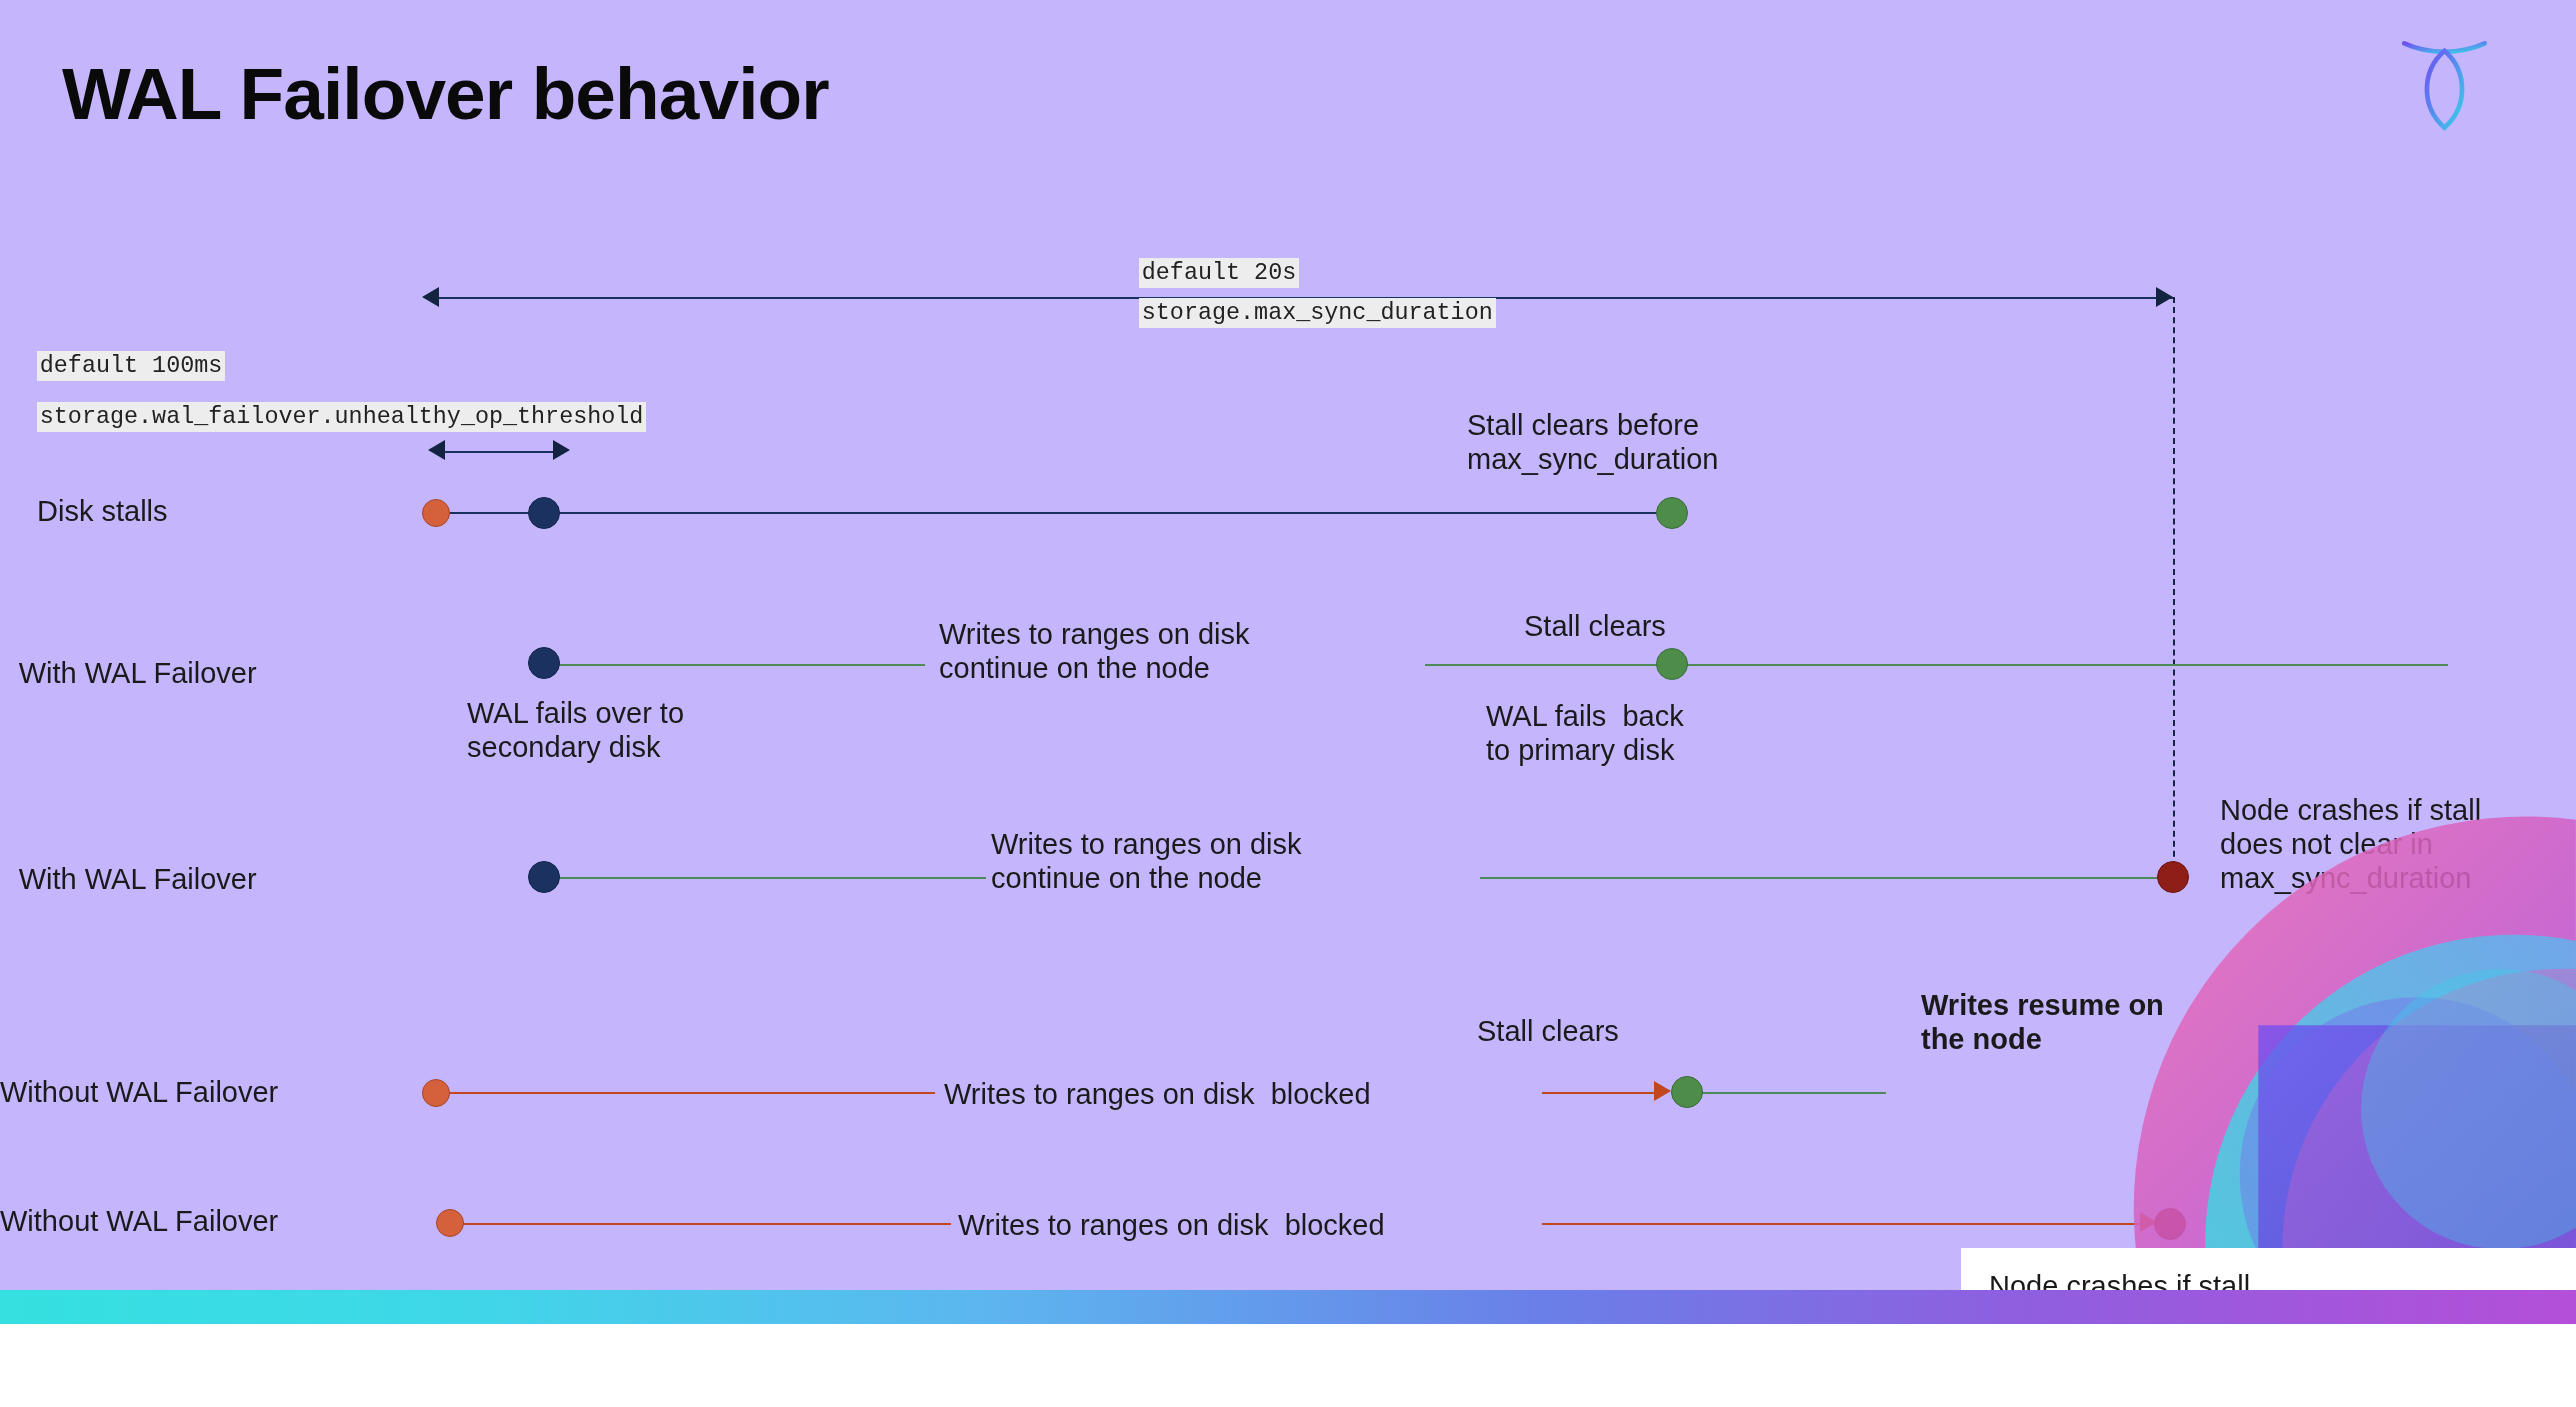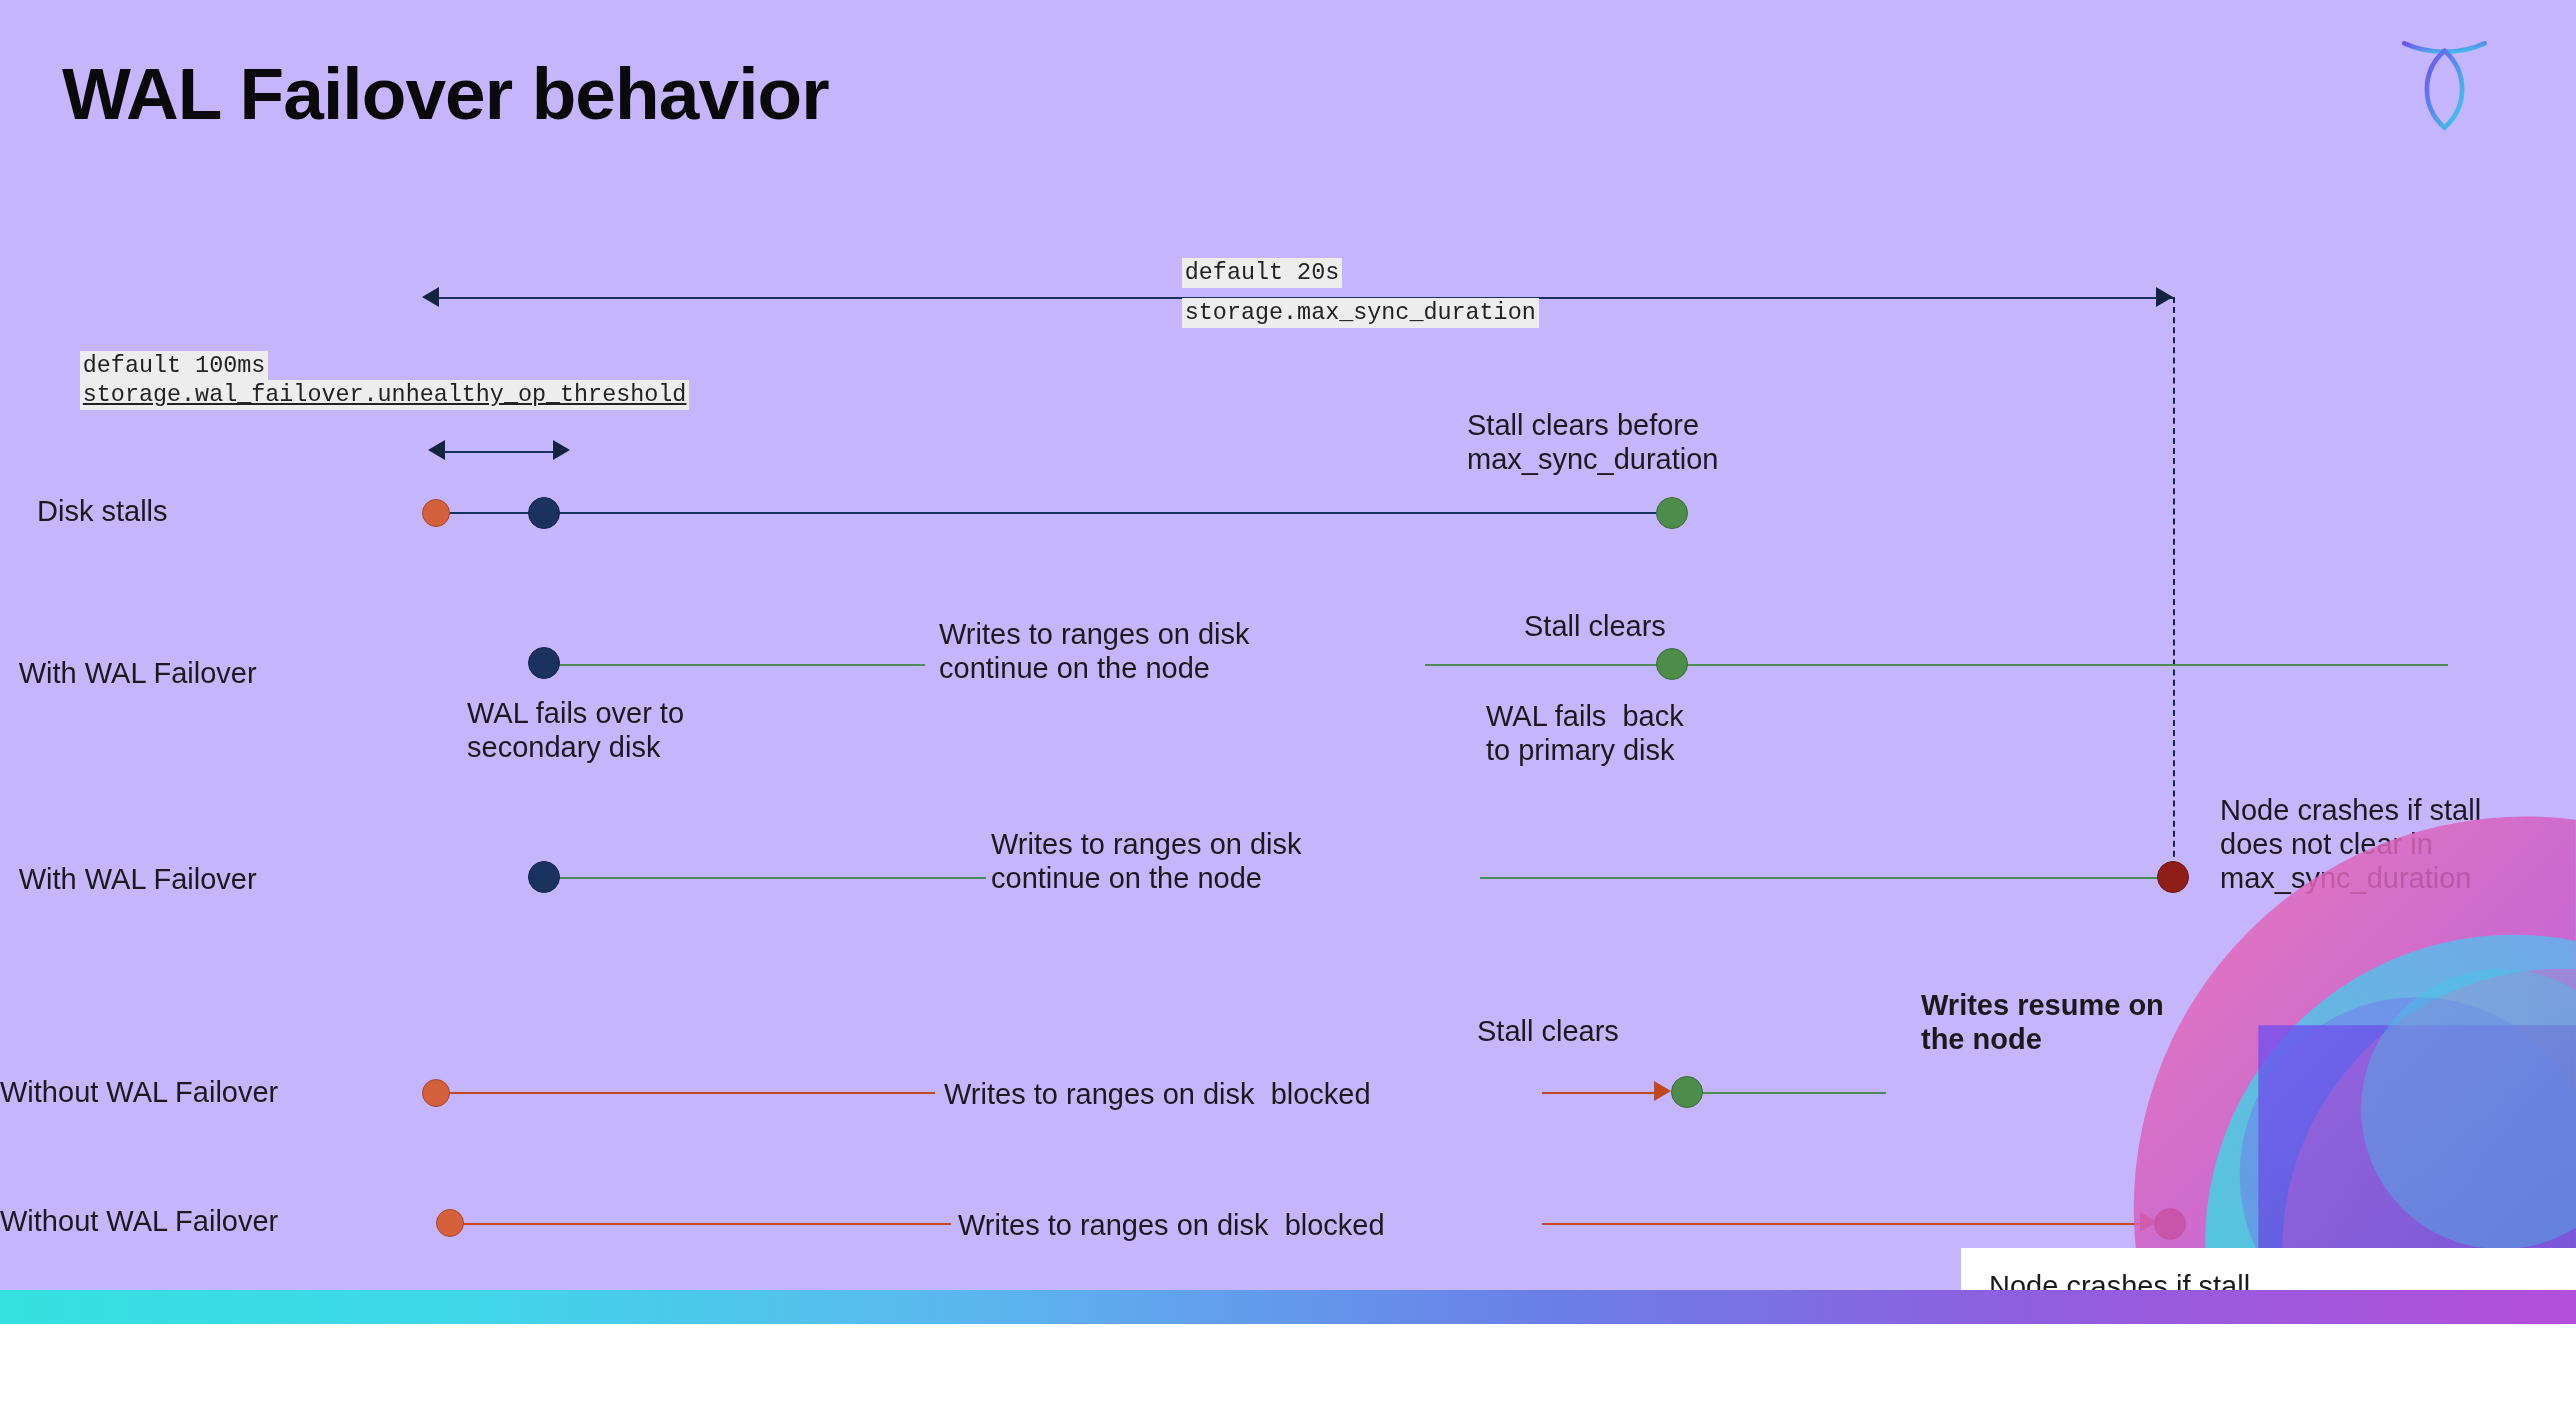--- a/index.html
+++ b/index.html
@@ -47,21 +47,20 @@
   .lbl.right  { }
   .mono {
     position: absolute;
     font-family: "Liberation Mono", monospace;
     font-size: 23.4px;
     line-height: 1.22;
     color: #222222;
     background: #ededed;
     white-space: pre;
     padding: 0.9px 2.8px;
-    margin-left: 43px;
   }
   
   .line {
     position: absolute;
     height: 0;
     border-top-width: 2.8px;
     border-top-style: solid;
   }
   .navy  { border-top-color: #17305c; }
   .green { border-top-color: #4c8a58; }
@@ -144,21 +143,21 @@
   <div class="line navy" style="left:439px; top:297px; width:1734px;"></div>
   <div class="arrow-l navy-head" style="left:422px; top:287px;"></div>
   <div class="arrow-r" style="left:2156px; top:287px;"></div>
 
   <div class="mono" style="left:1139px; top:258px;">default 20s</div>
   <div class="mono" style="left:1139px; top:298px;">storage.max_sync_duration</div>
 
   <div class="dashed-v" style="left:2173px; top:297px; height:580px;"></div>
 
   <div class="mono" style="left:37px; top:351px;">default 100ms</div>
-  <div class="mono" style="left:37px; top:380px;text-decoration:underline;">storage.wal_failover.unhealthy_op_threshold</div>
+  <div class="mono" style="left:37px; top:402px;">storage.wal_failover.unhealthy_op_threshold</div>
 
   <div class="line navy" style="left:443px; top:451px; width:112px;"></div>
   <div class="arrow-l navy-head" style="left:428px; top:440px;"></div>
   <div class="arrow-r" style="left:553px; top:440px;"></div>
 
   <div class="lbl right" style="left:37px; top:494px; width:374px;">Disk stalls</div>
   <div class="line navy" style="left:439px; top:512px; width:1234px;"></div>
   <div class="dot dot-orange" style="left:422px; top:499px; width:28px; height:28px;"></div>
   <div class="dot dot-navy" style="left:528px; top:497px; width:32px; height:32px;"></div>
   <div class="dot dot-green" style="left:1656px; top:497px; width:32px; height:32px;"></div>

